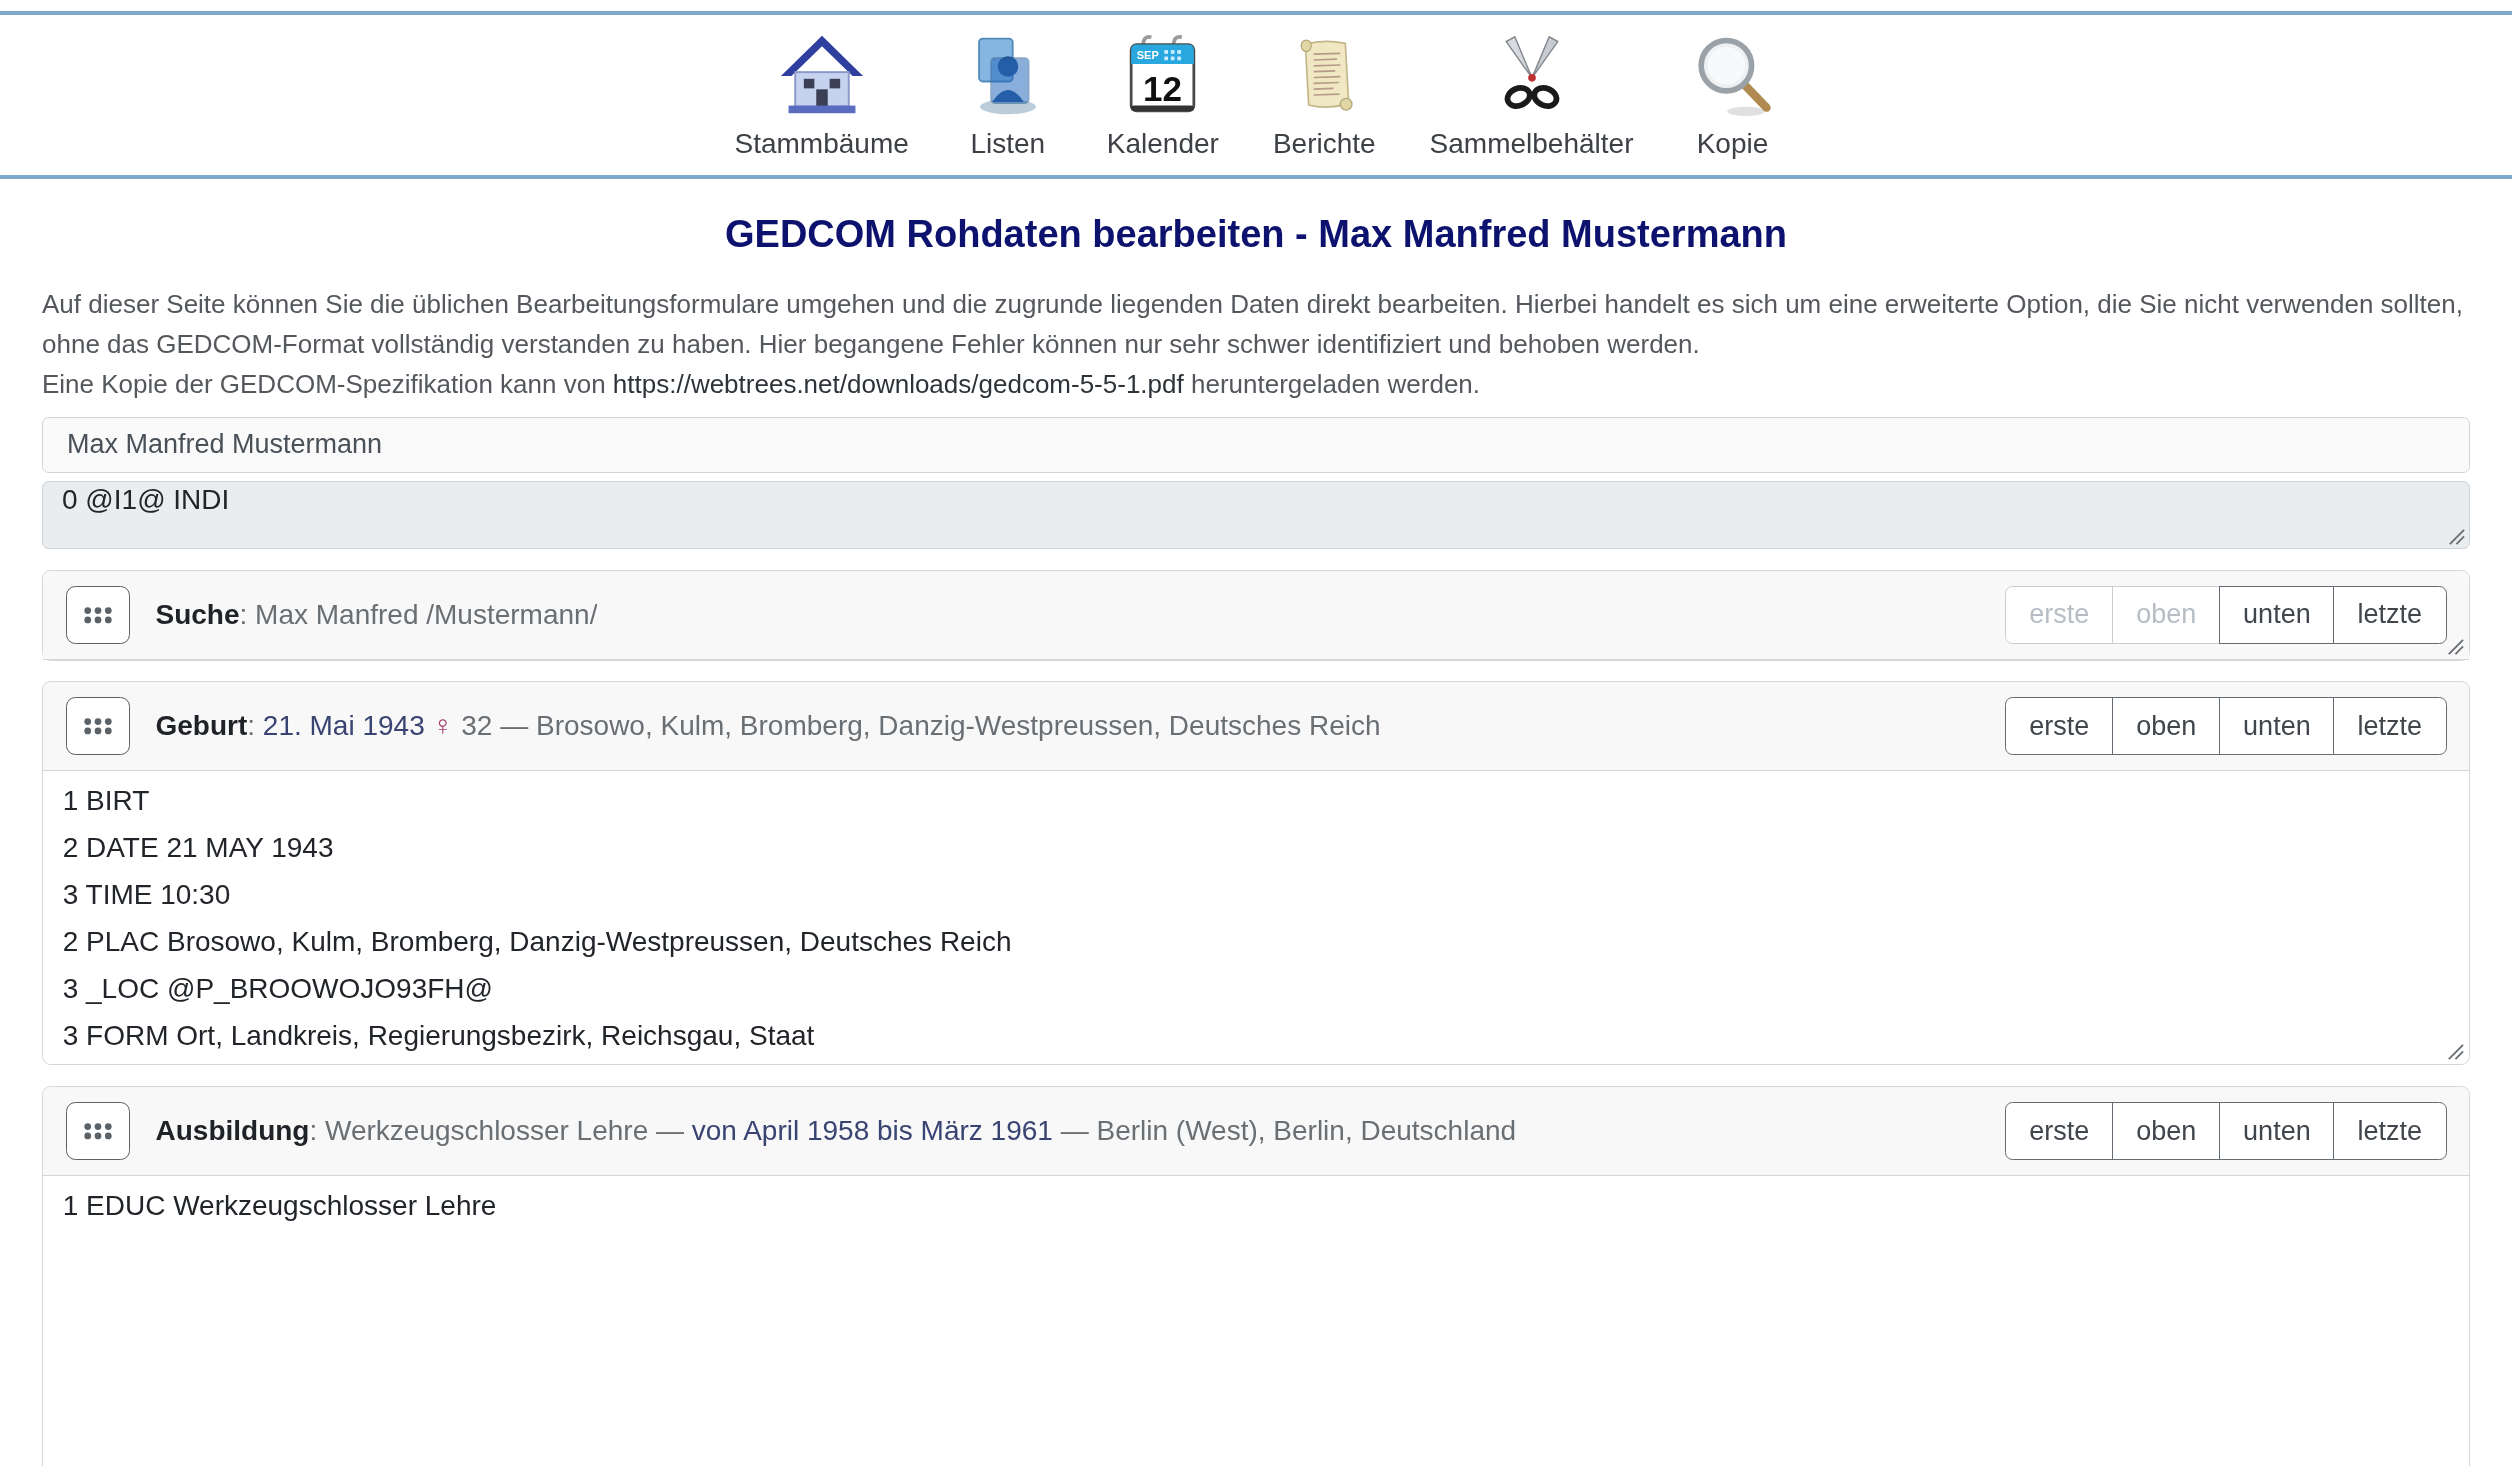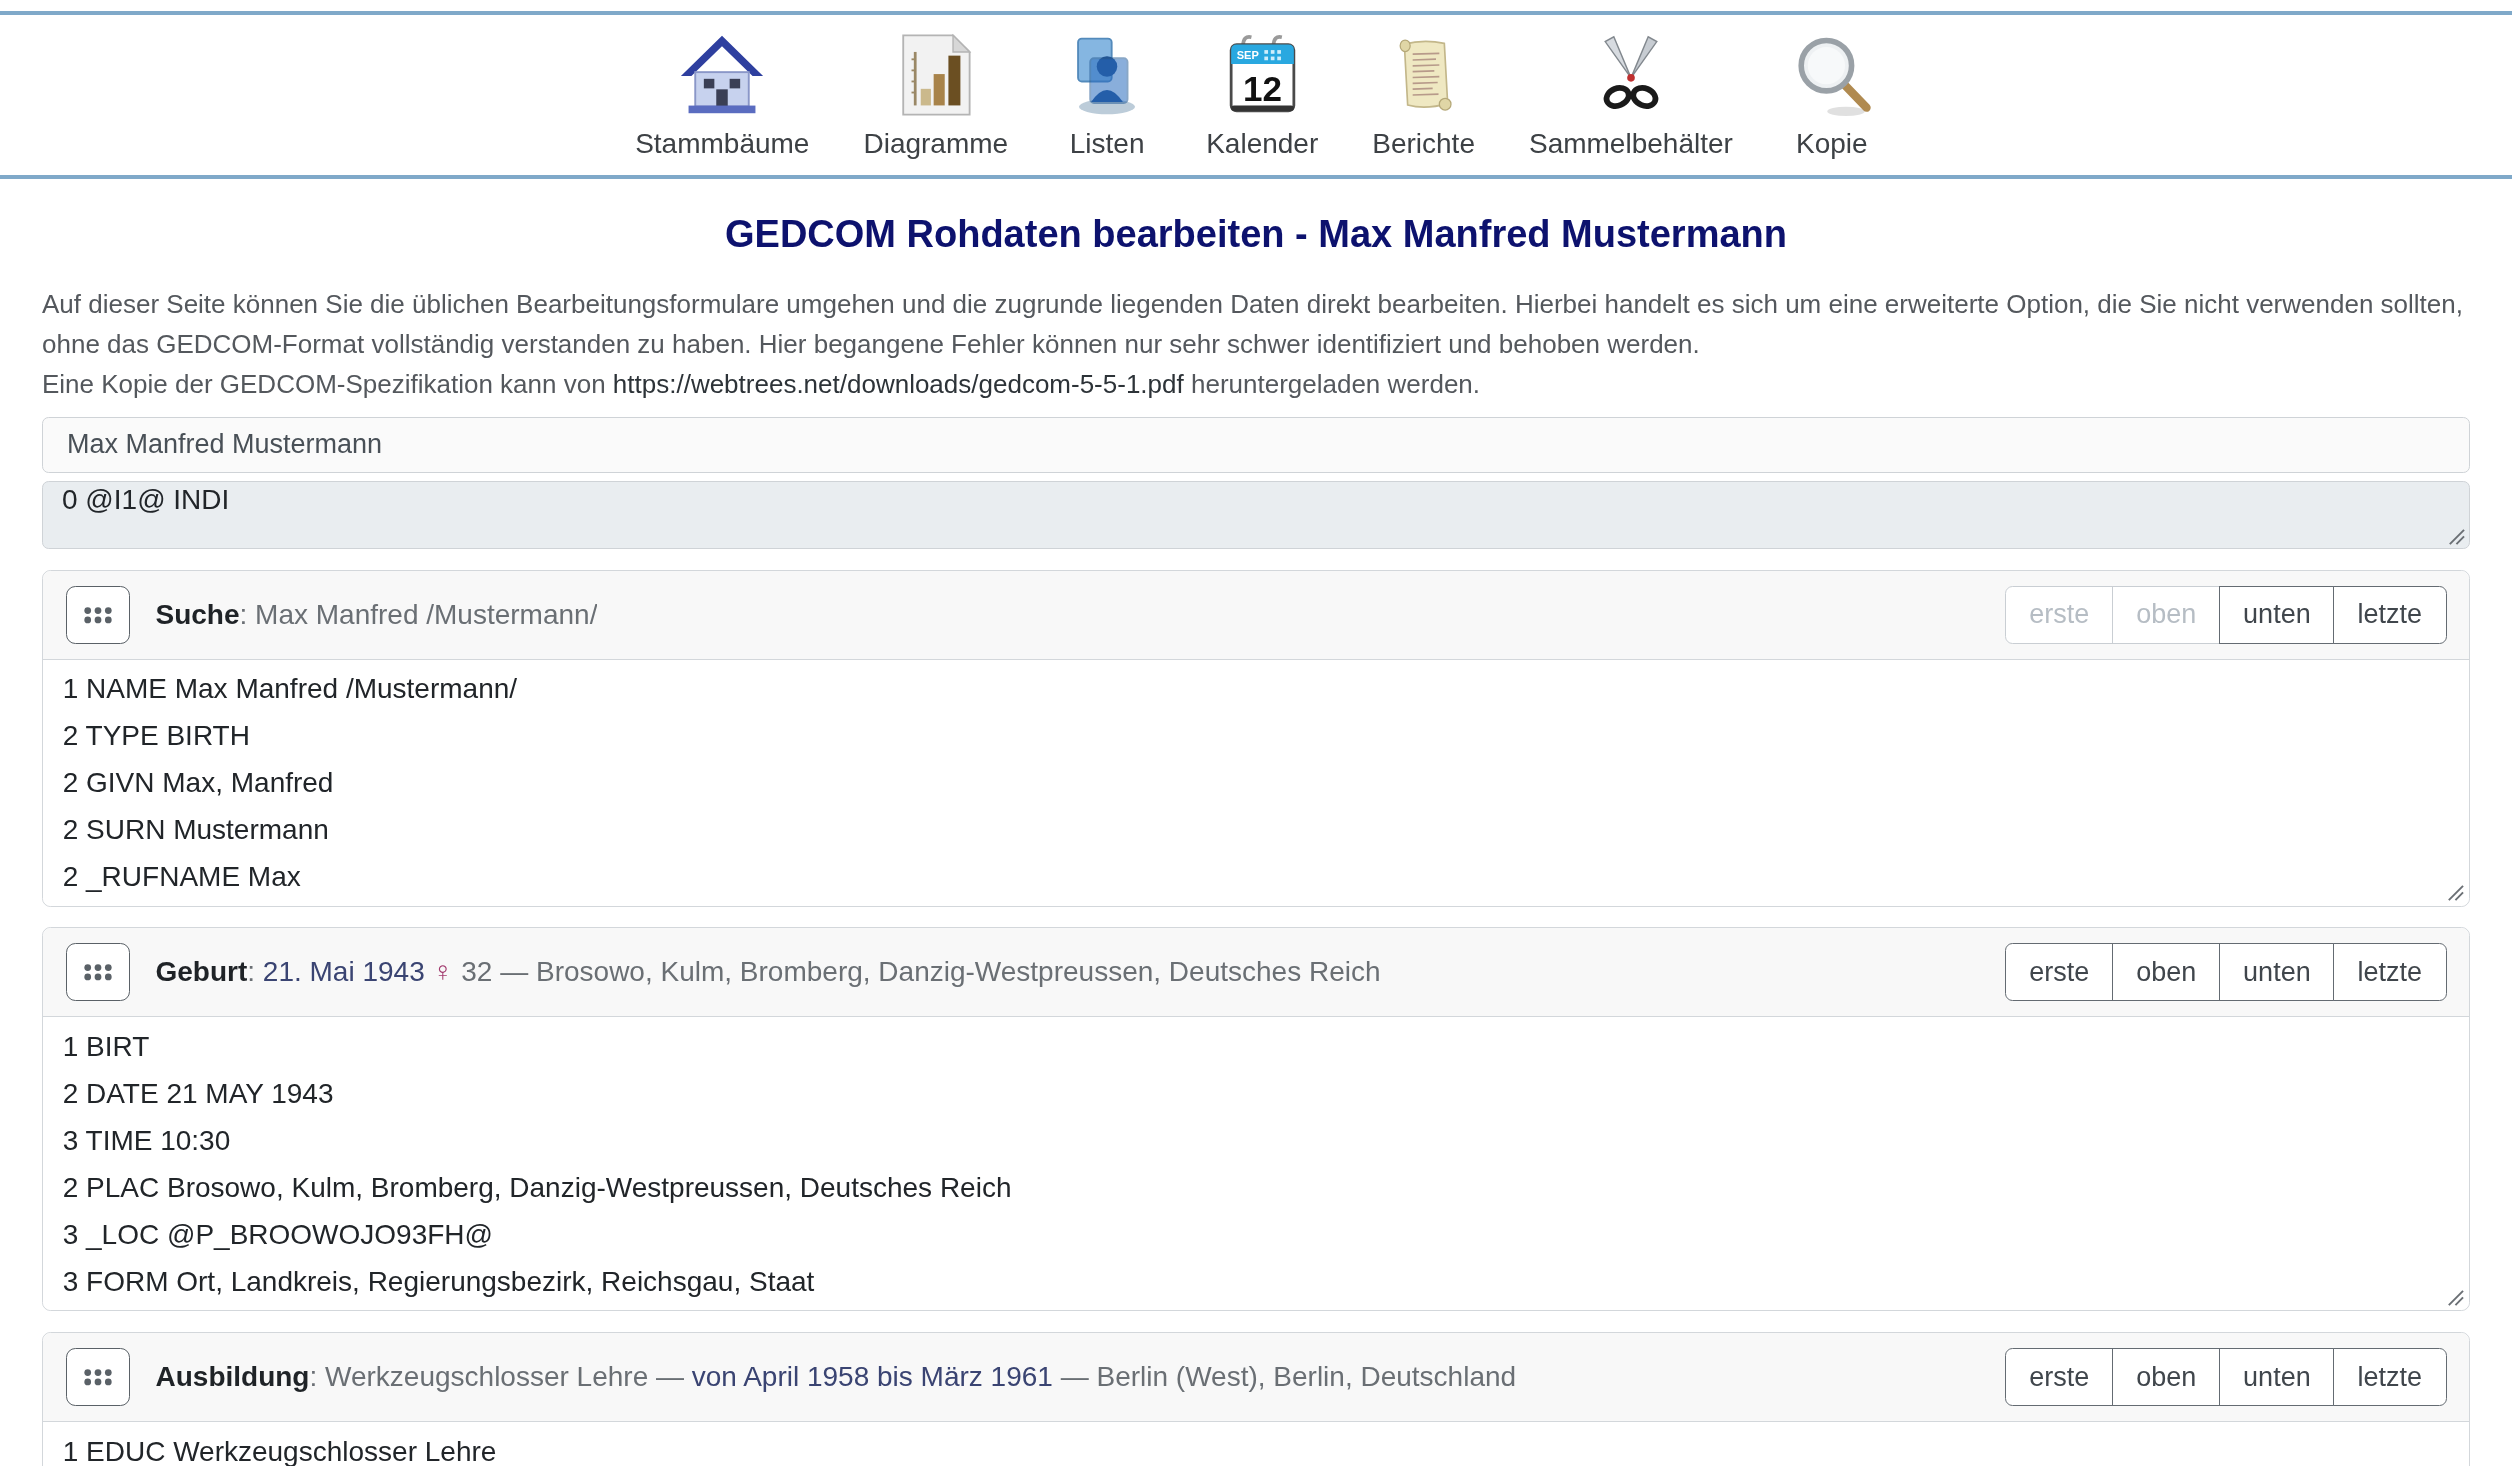--- a/index.html
+++ b/index.html
@@ -70,37 +70,20 @@
           <rect x="17" y="42" width="56" height="36" fill="#c7d2ee" stroke="#8a97c8" stroke-width="2"></rect>
           <rect x="26" y="49" width="11" height="10" fill="#3a3f55"></rect>
           <rect x="53" y="49" width="11" height="10" fill="#3a3f55"></rect>
           <rect x="39" y="60" width="12" height="18" fill="#3a3f55"></rect>
           <rect x="10" y="77" width="70" height="8" fill="#5a6cc0"></rect>
         </svg>
       </div>
       <span class="nav-label">Stammbäume</span>
     </div>
 
-    <div class="nav-item">
-      <div class="nav-icon">
-        <svg width="83" height="90" viewBox="0 0 90 90">
-          <polygon points="10,2 64,2 82,20 82,88 10,88" fill="#f2f2f2" stroke="#b4b4b4" stroke-width="2"></polygon>
-          <polygon points="64,2 82,20 64,20" fill="#d7d7d7" stroke="#b4b4b4" stroke-width="1.5"></polygon>
-          <line x1="23" y1="20" x2="23" y2="78" stroke="#9a8866" stroke-width="3"></line>
-          <line x1="19" y1="28" x2="23" y2="28" stroke="#9a8866" stroke-width="2"></line>
-          <line x1="19" y1="40" x2="23" y2="40" stroke="#9a8866" stroke-width="2"></line>
-          <line x1="19" y1="52" x2="23" y2="52" stroke="#9a8866" stroke-width="2"></line>
-          <line x1="19" y1="64" x2="23" y2="64" stroke="#9a8866" stroke-width="2"></line>
-          <rect x="29" y="60" width="11" height="18" fill="#cbb98c"></rect>
-          <rect x="43" y="44" width="12" height="34" fill="#a8834a"></rect>
-          <rect x="59" y="24" width="13" height="54" fill="#6b4f22"></rect>
-        </svg>
-      </div>
-      <span class="nav-label">Diagramme</span>
-    </div>
 
     <div class="nav-item">
       <div class="nav-icon">
         <svg width="84" height="90" viewBox="0 0 90 90">
           <ellipse cx="45" cy="79" rx="30" ry="8" fill="#9fb6c9" opacity="0.7"></ellipse>
           <rect x="14" y="6" width="36" height="46" rx="4" fill="#7fb3e0" stroke="#4a84b8" stroke-width="2" opacity="0.95"></rect>
           <circle cx="45" cy="36" r="11" fill="#1d4e8f"></circle>
           <path d="M28 74 Q45 48 62 74 Z" fill="#1d4e8f"></path>
           <rect x="27" y="27" width="40" height="48" rx="4" fill="#2a6cbf" opacity="0.55" stroke="#2a6099" stroke-width="2"></rect>
         </svg>
@@ -210,25 +193,20 @@
         </svg>
       </div>
       <div class="fact-summary"><span class="seg-label">Suche</span><span class="seg-plain">: Max Manfred /Mustermann/</span></div>
       <div class="btn-group">
             <button class="move-btn disabled">erste</button>
             <button class="move-btn disabled">oben</button>
             <button class="move-btn">unten</button>
             <button class="move-btn">letzte</button>
           </div>
     </div>
-    <textarea class="fact-textarea" style="height: 246px;">1 NAME Max Manfred /Mustermann/
-2 TYPE BIRTH
-2 GIVN Max, Manfred
-2 SURN Mustermann
-2 _RUFNAME Max</textarea>
     <svg class="grip" viewBox="0 0 20 20">
       <line x1="4" y1="19" x2="19" y2="4" stroke="#6a6f74" stroke-width="2"></line>
       <line x1="11" y1="19" x2="19" y2="11" stroke="#6a6f74" stroke-width="2"></line>
     </svg>
   </div>
       <div class="fact-card">
     <div class="fact-header">
       <div class="drag-btn">
         <svg width="32" height="20.6" viewBox="0 0 34 22">
           <circle cx="6" cy="6" r="3.6" fill="#5a6167"></circle>

